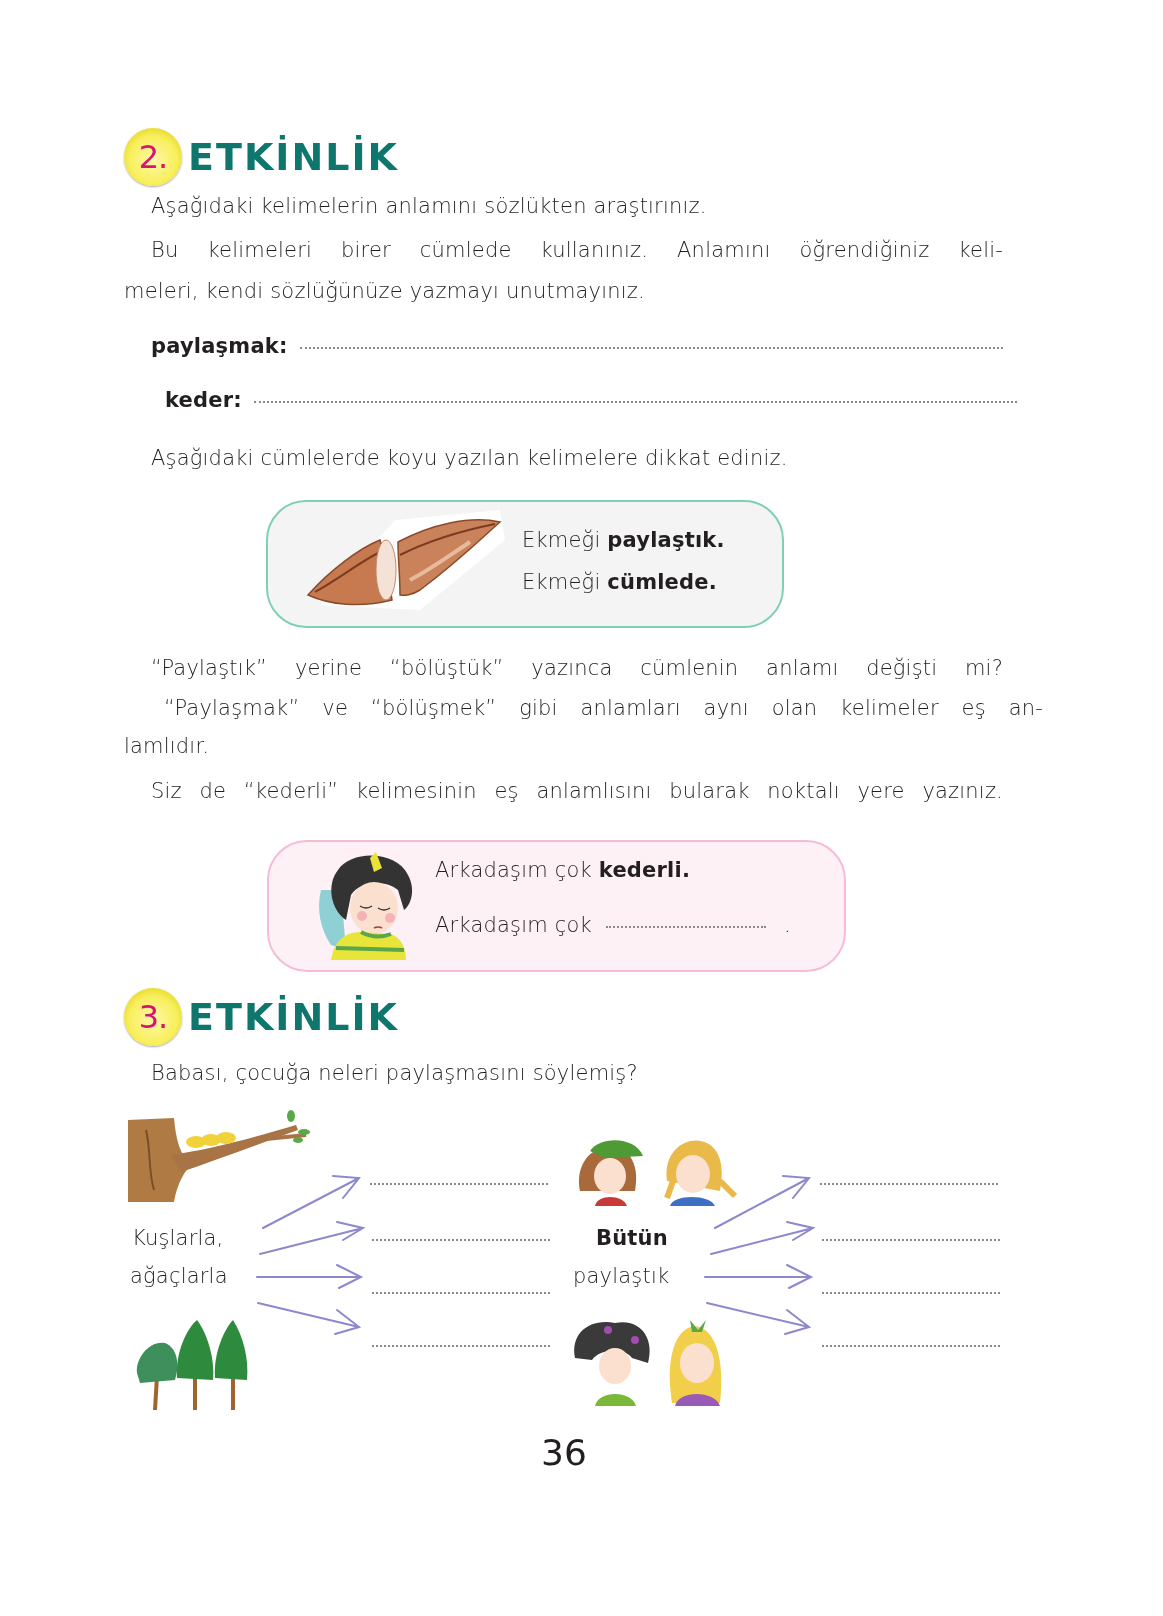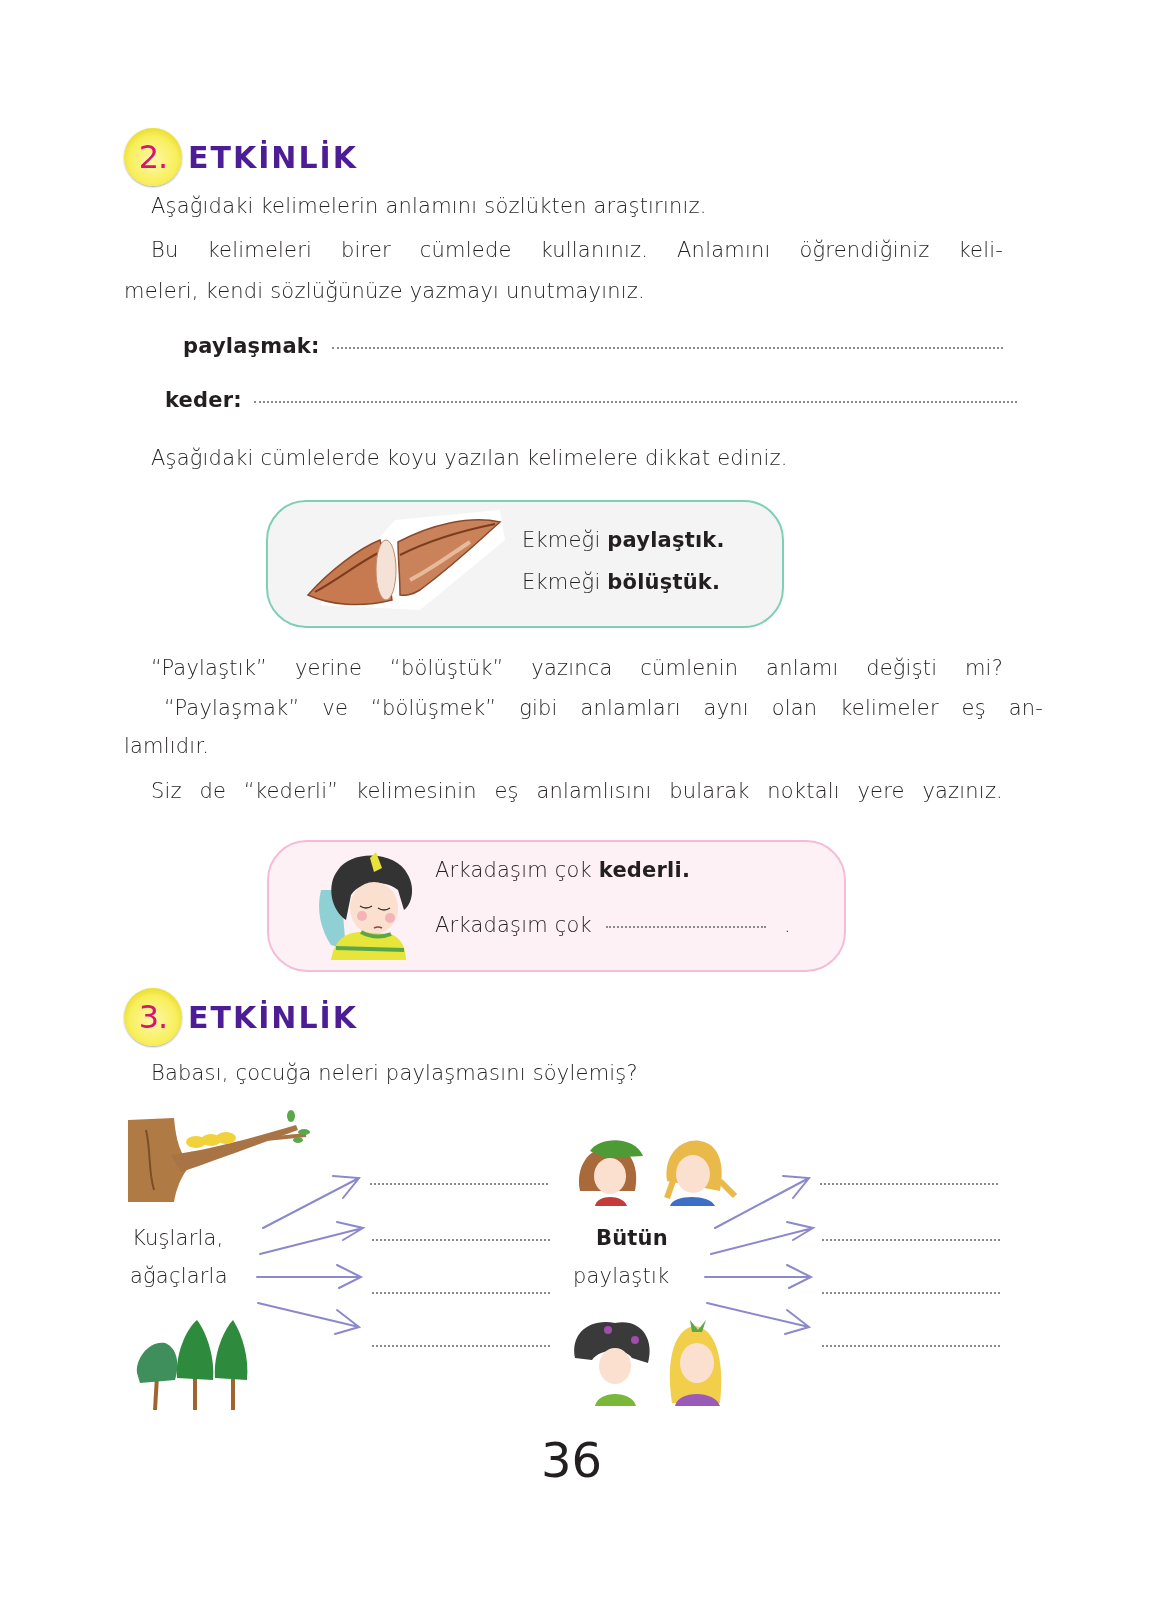--- a/index.html
+++ b/index.html
@@ -14,51 +14,51 @@
 
   
   .act-head { display: flex; align-items: center; gap: 6px; }
   .badge {
     width: 58px; height: 58px; border-radius: 50%;
     background: radial-gradient(circle at 50% 55%, #fff7a8 0%, #f8ef5c 55%, #e9dc30 75%, #cfcfcf 78%, #8e8e8e 90%, #5b5b5b 100%);
     display: flex; align-items: center; justify-content: center;
     box-shadow: 0 1px 2px rgba(0,0,0,0.35);
   }
   .badge span { color: #d5156f; font-size: 32px; font-weight: 400; font-family: "DejaVu Sans", sans-serif; letter-spacing: -1px; }
-  .act-title { color: #4c1d95; font-size: 30px; font-weight: 700; letter-spacing: 2px; font-family: "DejaVu Sans", sans-serif; text-align: center; }
+  .act-title { color: #0f766e; font-size: 38px; font-weight: 700; letter-spacing: 2px; font-family: "DejaVu Sans", sans-serif; text-align: center; }
 
   .dots { display: inline-block; border-bottom: 2px dotted #8a8a8a; height: 0; vertical-align: baseline; }
 
   
   .box-green {
     background: #f3f4f3; border: 2px solid #7fcfb8; border-radius: 40px;
   }
   .box-pink {
     background: #fdf1f6; border: 2px solid #f4bcd6; border-radius: 40px;
   }
 
   .arrow-svg { position: absolute; overflow: visible; }
-  .page-num { font-family: "DejaVu Sans", sans-serif; font-size: 48px; font-weight: 400; }
+  .page-num { font-family: "DejaVu Sans", sans-serif; font-size: 36px; font-weight: 400; }
 </style>
 </head>
 <body>
 
 <div class="abs act-head" style="left:124px; top:128px;">
   <div class="badge">
     <span>2.</span>
   </div>
   <div class="act-title">ETKİNLİK</div>
 </div>
 
 <div class="abs txt" style="left:151px; top:194px;">Aşağıdaki kelimelerin anlamını sözlükten araştırınız.</div>
 <div class="abs txt just" style="left:151px; top:238px; width:852px;">Bu kelimeleri birer cümlede kullanınız. Anlamını öğrendiğiniz keli-</div>
 <div class="abs txt" style="left:124px; top:279px;">meleri, kendi sözlüğünüze yazmayı unutmayınız.</div>
 
 <div class="abs" style="left:151px; top:334px; width:852px; display:flex; align-items:baseline;">
-  <span class="txt bold" style="font-weight:700;margin-left:32px;">paylaşmak:</span>
+  <span class="txt bold" style="font-weight:700;">paylaşmak:</span>
   <span class="dots" style="flex:1; margin-left:12px; position:relative; top:-4px;"></span>
 </div>
 <div class="abs" style="left:151px; top:388px; width:852px; display:flex; align-items:baseline;margin-left:14px;">
   <span class="txt bold" style="font-weight:700;">keder:</span>
   <span class="dots" style="flex:1; margin-left:12px; position:relative; top:-4px;"></span>
 </div>
 
 <div class="abs txt" style="left:151px; top:446px;">Aşağıdaki cümlelerde koyu yazılan kelimelere dikkat ediniz.</div>
 
 <div class="abs box-green" style="left:266px; top:500px; width:514px; height:124px;"></div>
@@ -70,21 +70,21 @@
   <path d="M98,42 C130,25 170,15 200,22 C185,35 160,60 120,90 C112,95 104,96 100,95 C100,75 98,60 98,42 Z" fill="#c9825a" stroke="#8a4a2a" stroke-width="1.5"></path>
   <path d="M100,55 C130,40 165,30 195,24" stroke="#7a3c1d" stroke-width="2" fill="none"></path>
   <path d="M110,80 C130,70 150,55 170,42" stroke="#f3d1b8" stroke-width="4" fill="none" opacity="0.7"></path>
 </svg>
 <div class="abs txt" style="left:522px; top:516px;margin-top:12px;">
   <span>Ekmeği</span>
   <b>paylaştık.</b>
 </div>
 <div class="abs txt" style="left:522px; top:570px;">
   <span>Ekmeği</span>
-  <b>bölüştük.</b>
+  <b>cümlede.</b>
 </div>
 
 <div class="abs txt just" style="left:151px; top:656px; width:852px;">“Paylaştık” yerine “bölüştük” yazınca cümlenin anlamı değişti mi?</div>
 <div class="abs txt just" style="left:124px; top:696px; width:879px;margin-left:40px;">“Paylaşmak” ve “bölüşmek” gibi anlamları aynı olan kelimeler eş an-</div>
 <div class="abs txt" style="left:124px; top:734px;">lamlıdır.</div>
 <div class="abs txt just" style="left:151px; top:779px; width:852px;">Siz de “kederli” kelimesinin eş anlamlısını bularak noktalı yere yazınız.</div>
 
 <div class="abs box-pink" style="left:267px; top:840px; width:575px; height:128px;"></div>
 <svg class="abs" style="left:316px; top:850px;" width="105" height="110" viewBox="0 0 105 110">
   <path d="M5,40 C0,60 5,80 15,95 L30,100 L25,40 Z" fill="#8fd0d5"></path>

